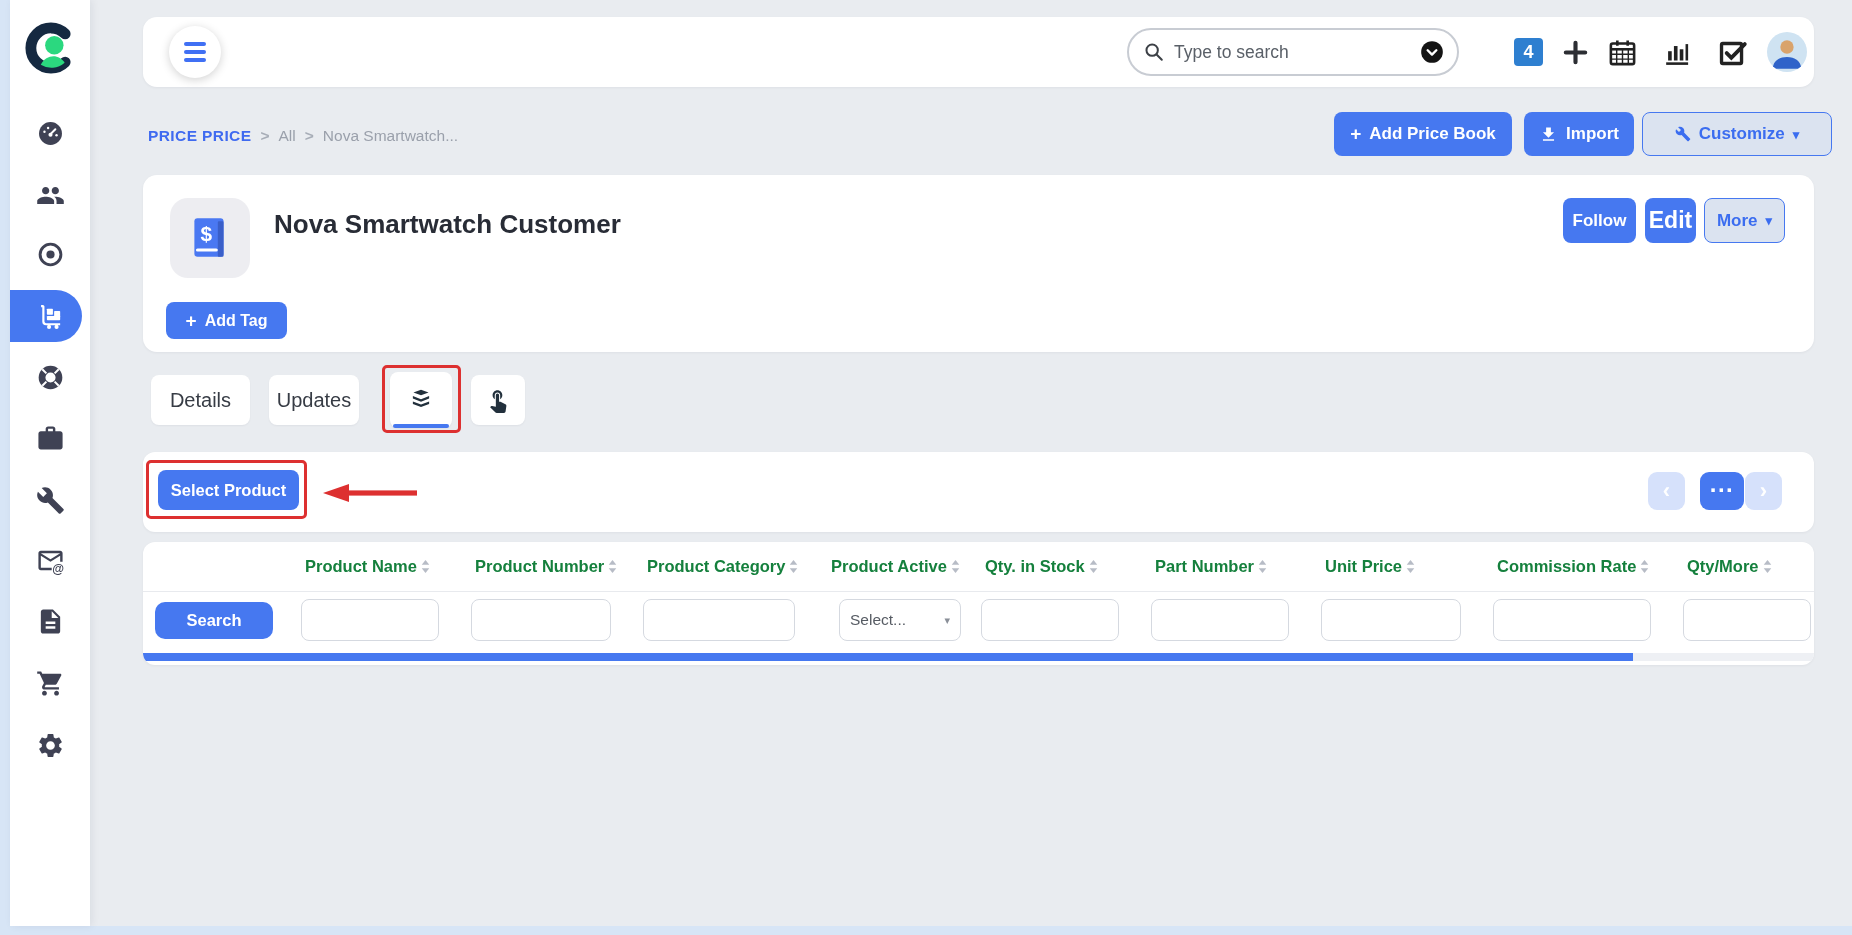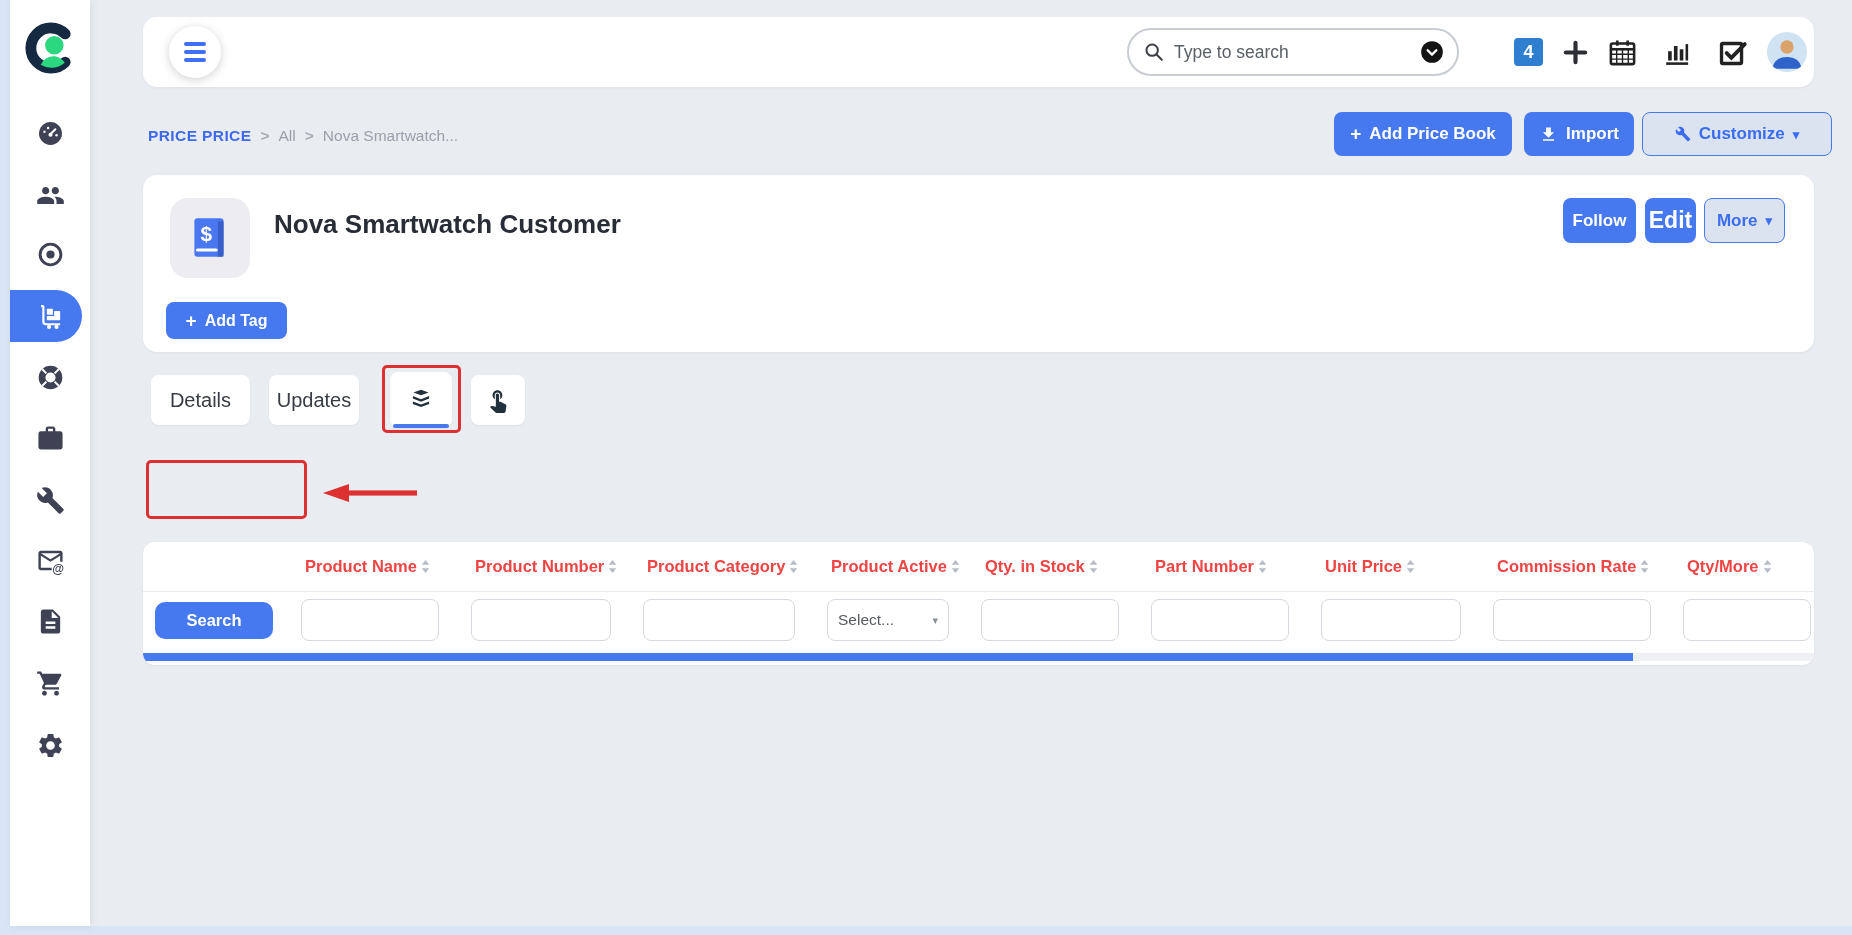--- a/index.html
+++ b/index.html
@@ -89,28 +89,28 @@
   .pg-cur  { left:1557px; width:44px; background:#4678f0; }
   .pg-next { left:1602px; width:37px; background:#d6e1fb; }
   .pg-chev { font-size:22px; font-weight:bold; line-height:0; }
   .pg-dots { font-size:24px; font-weight:900; letter-spacing:1.5px; line-height:0; transform:translateY(-7px); }
 
   
   .tablecard { position:absolute; left:143px; top:542px; width:1671px; height:123px; background:#fff;
                border-radius:12px; overflow:hidden; box-shadow:0 1px 3px rgba(16,24,40,.05); }
   .thead { display:flex; height:50px; align-items:center; border-bottom:1px solid #e8eaee; }
   .th { display:flex; align-items:center; gap:3px; padding-left:4px; font-size:16.5px; font-weight:bold;
-        color:#ef4444; flex:0 0 auto; cursor:pointer; }
+        color:#15803d; flex:0 0 auto; cursor:pointer; }
   .frow { display:flex; height:56px; align-items:center; }
   .fcell { flex:0 0 auto; }
   .btn-search { margin-left:12px; width:118px; height:37px; border-radius:10px; font-size:16.5px; }
   .flt { height:42px; width:calc(100% - 32px); border:1.5px solid #d5d9e0; border-radius:8px;
          background:#fff; font-size:15px; padding:0 10px; font-family:inherit; outline:none; color:#333; }
   .fsel { height:42px; width:calc(100% - 32px); border:1.5px solid #d5d9e0; border-radius:8px; background:#fff;
-          display:flex; align-items:center; justify-content:space-between; padding:0 10px; cursor:pointer; }
+          display:flex; align-items:center; justify-content:space-between; padding:0 10px; cursor:pointer;margin-left:12px; }
   .fsel .ph { color:#565b63; font-size:15.5px; }
   .fsel .caret { color:#8a8f98; font-size:11px; }
   .hscroll { position:absolute; left:0; bottom:4px; width:100%; height:8px; background:#eef0f4; }
   .hscroll .thumb { position:absolute; left:0; top:0; width:1490px; height:8px; background:#4678f0; }
 
   
   .anno { position:absolute; border:3.5px solid #dd3030; border-radius:5px; z-index:50; pointer-events:none; }
   .anno-tab { left:382px; top:365px; width:79px; height:68px; }
   .anno-btn { left:146px; top:460px; width:161px; height:59px; }
   .anno-arrow { position:absolute; left:322px; top:481px; z-index:50; pointer-events:none; }
@@ -310,20 +310,32 @@
         <path d="M4.5 13.3l7.5 2.9 7.5-2.9v2.3l-7.5 2.9-7.5-2.9z"></path>
       </svg>
     <div class="underline"></div>
   </div>
   <div class="tab tab-related">
     <svg viewBox="0 0 24 24" fill="currentColor">
         <path d="M9 11.24V7.5C9 6.12 10.12 5 11.5 5S14 6.12 14 7.5v3.74c1.21-.81 2-2.18 2-3.74C16 5.01 13.99 3 11.5 3S7 5.01 7 7.5c0 1.56.79 2.93 2 3.74zm9.84 4.63l-4.54-2.26c-.17-.07-.35-.11-.54-.11H13v-6c0-.83-.67-1.5-1.5-1.5S10 6.67 10 7.5v10.74l-3.43-.72c-.08-.01-.15-.03-.24-.03-.31 0-.59.13-.79.33l-.79.8 4.94 4.94c.27.27.65.44 1.06.44h6.79c.75 0 1.33-.55 1.44-1.28l.75-5.27c.01-.07.02-.14.02-.2 0-.62-.38-1.16-.91-1.38z"></path>
       </svg>
   </div>
 
+  <section class="toolbar">
+    <button class="btn btn-blue btn-selprod" style="border:none">Select Product</button>
+    <div class="pg pg-prev">
+      <span class="pg-chev">‹</span>
+    </div>
+    <div class="pg pg-cur">
+      <span class="pg-dots">...</span>
+    </div>
+    <div class="pg pg-next">
+      <span class="pg-chev">›</span>
+    </div>
+  </section>
 
   <section class="tablecard">
     <div class="thead">
       <div class="th" style="width:158px"></div>
       <div class="th" style="width:170px">
         <span>Product Name</span>
         <svg width="11" height="15" viewBox="0 0 10 14">
             <path d="M5 1l3.5 4.3h-7z" fill="#b7bcc6"></path>
             <path d="M5 13L1.5 8.7h7z" fill="#b7bcc6"></path>
           </svg>

